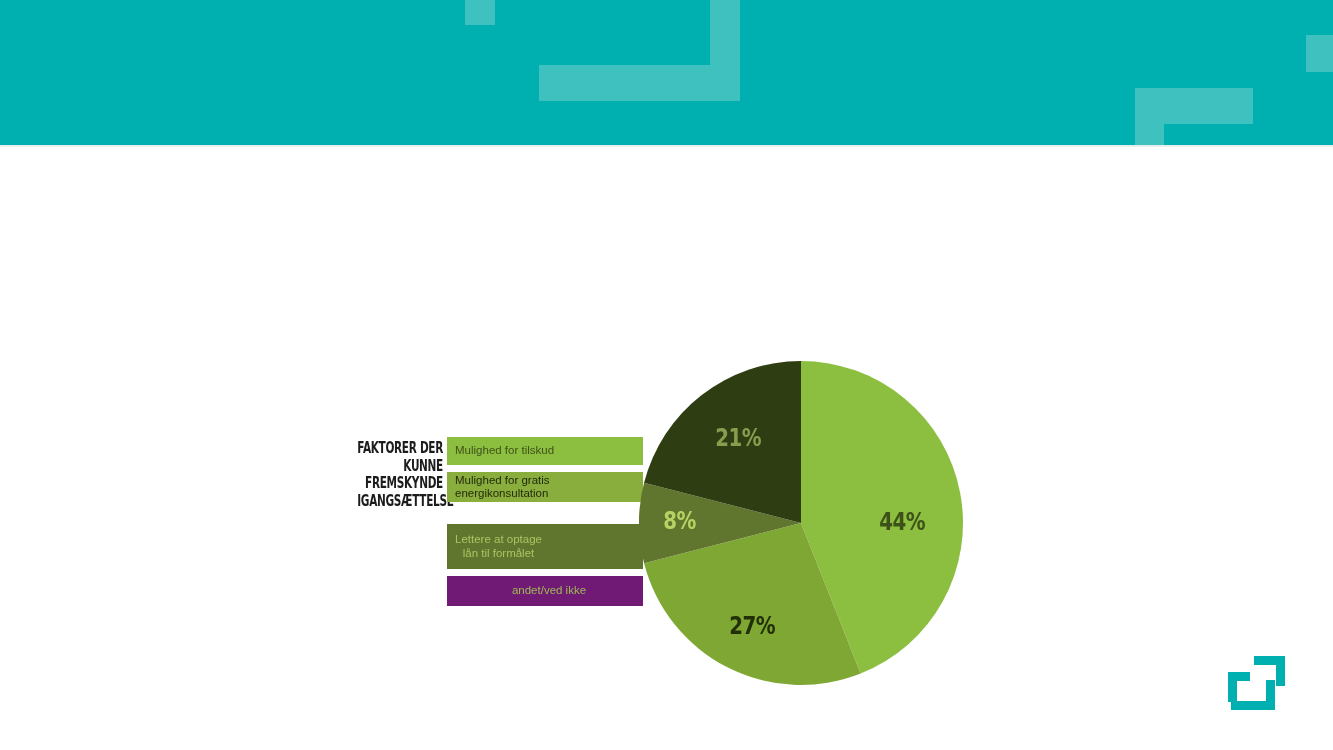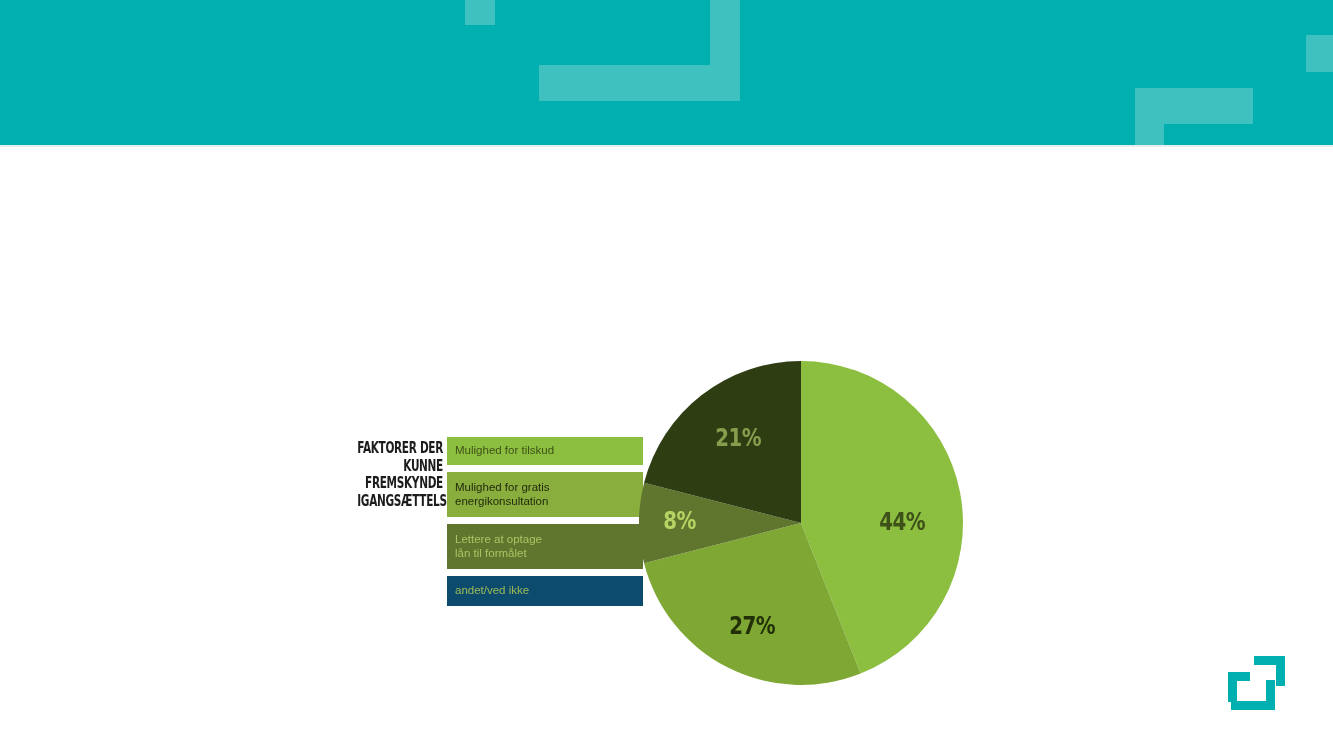--- a/index.html
+++ b/index.html
@@ -59,23 +59,23 @@
   .legend-bar {
     position:absolute; left:114px;
     width:196px;
     display:flex; align-items:center;
     padding-left:8px;
     font-size:11.5px;
     line-height:13.5px;
     font-family:"Liberation Sans", sans-serif;
   }
   #legend-bar-0 { top:0px;   height:28px; background:#8CBE40; color:#3F5218; }
-  #legend-bar-1 { top:35px;  height:45px; background:#8AAE3E; color:#232C0C; }
-  #legend-bar-2 { top:87px;  height:45px; background:#60762E; color:#A9C563; }
-  #legend-bar-3 { top:139px; height:30px; background:#0c4a6e; color:#9DBA55; }
+  #legend-bar-1 { top:35px;  height:30px; background:#8AAE3E; color:#232C0C; }
+  #legend-bar-2 { top:87px;  height:45px; background:#60762E; color:#A9C563;text-align:center; }
+  #legend-bar-3 { top:139px; height:30px; background:#701a75; color:#9DBA55;justify-content:center; }
 
   
   #pie {
     position:absolute;
     left:639px; top:361px;
     width:324px; height:324px;
   }
   #pie svg { display:block; width:324px; height:324px; }
 
   .pct-label {

